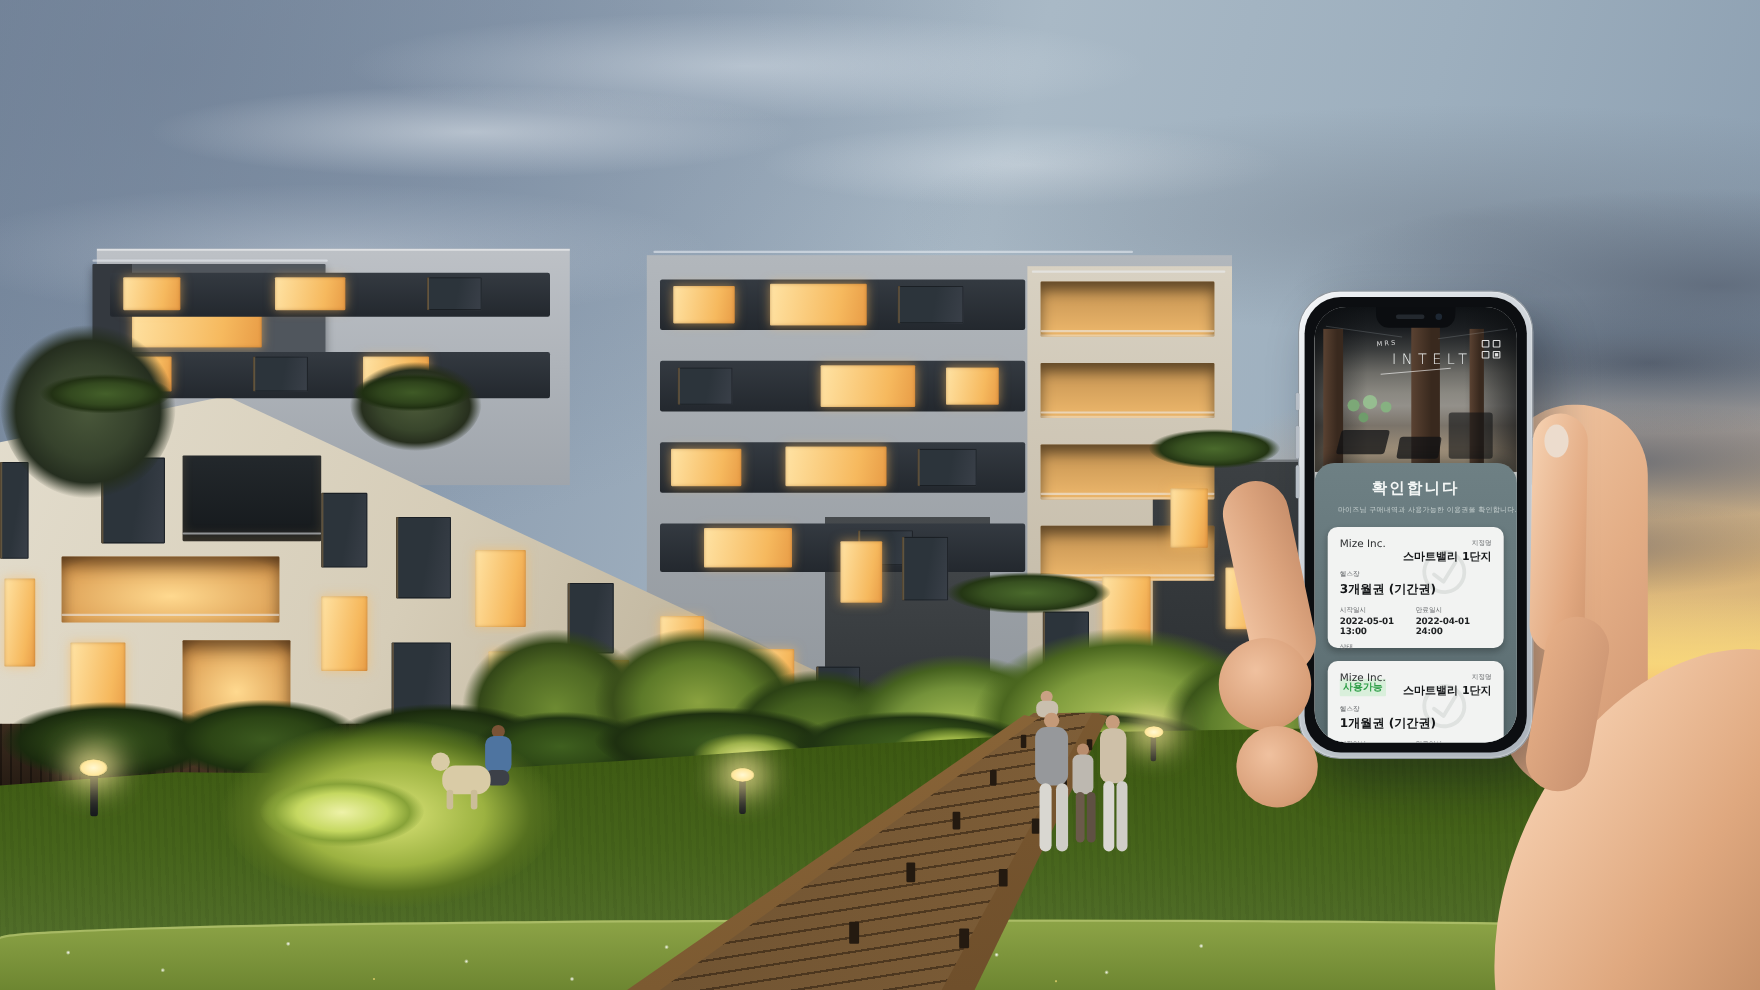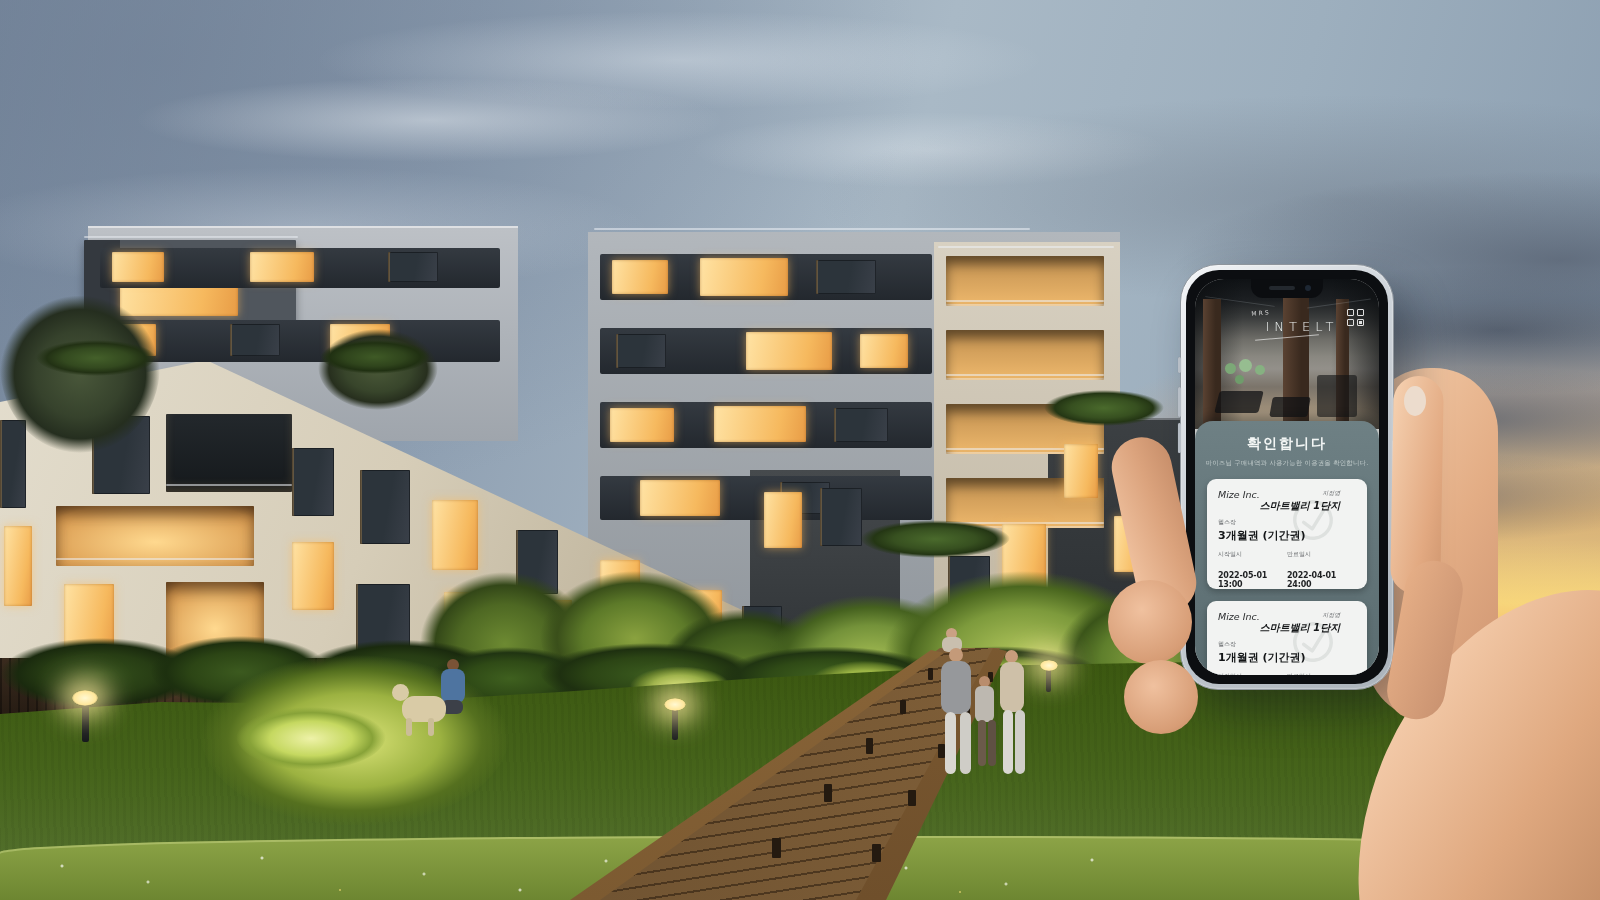--- a/index.html
+++ b/index.html
@@ -116,33 +116,33 @@
   .gym-logo .mrs{display:block;font-size:6px;letter-spacing:2px;color:rgba(255,255,255,.78);font-weight:400;transform:translateX(-26px) rotate(-4deg);}
   .gym-logo .main{display:inline-block;font-size:13px;letter-spacing:5px;font-weight:300;margin-top:1px;margin-left:30px;}
   .gym-logo .underline{display:block;width:64px;height:1px;background:rgba(255,255,255,.6);margin:2px auto 0;transform:rotate(-5deg);}
   .grid-icon{position:absolute;top:30px;right:14px;width:18px;height:18px;display:grid;grid-template-columns:7px 7px;grid-template-rows:7px 7px;gap:3px;z-index:3;}
   .grid-icon span{border:1px solid rgba(255,255,255,.85);border-radius:1px;position:relative;}
   .grid-icon span.fill::after{content:"";position:absolute;inset:1px;background:rgba(255,255,255,.85);}
 
   
   .panel{position:absolute;top:142px;left:0;right:0;bottom:0;border-radius:18px 18px 0 0;background:linear-gradient(#6e8084,#5a6c70);box-shadow:0 -4px 10px rgba(10,15,18,.35);}
   .p-title{margin-top:14px;text-align:center;font-size:14px;font-weight:700;letter-spacing:2px;color:#f3f6f5;}
-  .p-sub{margin-top:6px;text-align:center;font-size:6.4px;letter-spacing:.2px;color:#c4cecd;}
+  .p-sub{margin-top:6px;text-align:right;font-size:6.4px;letter-spacing:.2px;color:#c4cecd;}
   .cards{margin:11px 12px 0;display:flex;flex-direction:column;gap:12px;}
   .card{position:relative;background:#f2f3f2;border-radius:9px;padding:10px 11px 9px;height:110px;box-shadow:0 3px 6px rgba(10,15,15,.28);}
-  .c-top{display:flex;justify-content:flex-start;align-items:flex-start;position:relative;z-index:2;font-style:italic;}
+  .c-top{display:flex;justify-content:space-between;align-items:flex-start;position:relative;z-index:2;}
   .company{font-size:9.5px;color:#2b2d2f;font-weight:500;}
   .desig{text-align:right;}
   .lbl{font-size:6px;color:#64676a;display:block;}
   .desig-name{font-size:10px;font-weight:700;color:#151719;margin-top:1px;}
   .facility{margin-top:5px;position:relative;z-index:2;}
   .pass{font-size:11px;font-weight:700;color:#131517;margin-top:1px;}
   .c-dates{display:flex;margin-top:7px;position:relative;z-index:2;}
   .dcol{width:50%;}
-  .dval{font-size:8px;font-weight:600;color:#1e2022;margin-top:12px;letter-spacing:-.2px;}
+  .dval{font-size:8px;font-weight:600;color:#1e2022;margin-top:1px;letter-spacing:-.2px;}
   .c-status{margin-top:6px;position:relative;z-index:2;}
   .badge{display:inline-block;font-size:9px;font-weight:700;padding:1.5px 3px;margin-top:2px;border-radius:1px;}
   .check{position:absolute;left:52%;top:18px;width:46px;height:46px;opacity:.55;transform:rotate(-8deg);z-index:1;}
 </style>
 </head>
 <body>
 
 <div id="stage">
   <div class="abs sky"></div>
   <div class="abs clouds-light"></div>
@@ -367,20 +367,24 @@
               <div class="c-dates">
                 <div class="dcol">
                   <span class="lbl">시작일시</span>
                   <div class="dval">2022-05-01 13:00</div>
                 </div>
                 <div class="dcol">
                   <span class="lbl">만료일시</span>
                   <div class="dval">2022-04-01 24:00</div>
                 </div>
               </div>
+              <div class="c-status">
+                <span class="lbl">상태</span><br>
+                <span class="badge" style="color: rgb(47, 158, 72); background: rgb(217, 239, 219);">사용가능</span>
+              </div>
             </div>
 
             <div class="card">
               <svg class="check" viewBox="0 0 48 48">
                 <circle cx="24" cy="24" r="19" fill="none" stroke="#cfd3d1" stroke-width="3.6"></circle>
                 <path d="M14 25 l8 8 l14 -17" fill="none" stroke="#cfd3d1" stroke-width="3.6" stroke-linecap="round" stroke-linejoin="round"></path>
               </svg>
               <div class="c-top">
                 <div class="company">Mize Inc.</div>
                 <div class="desig">

